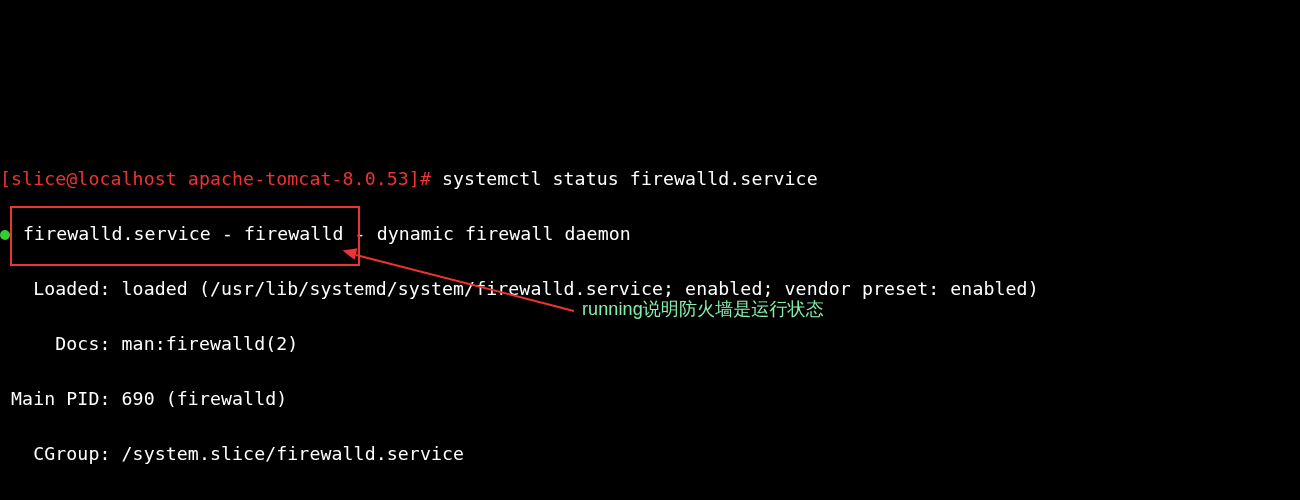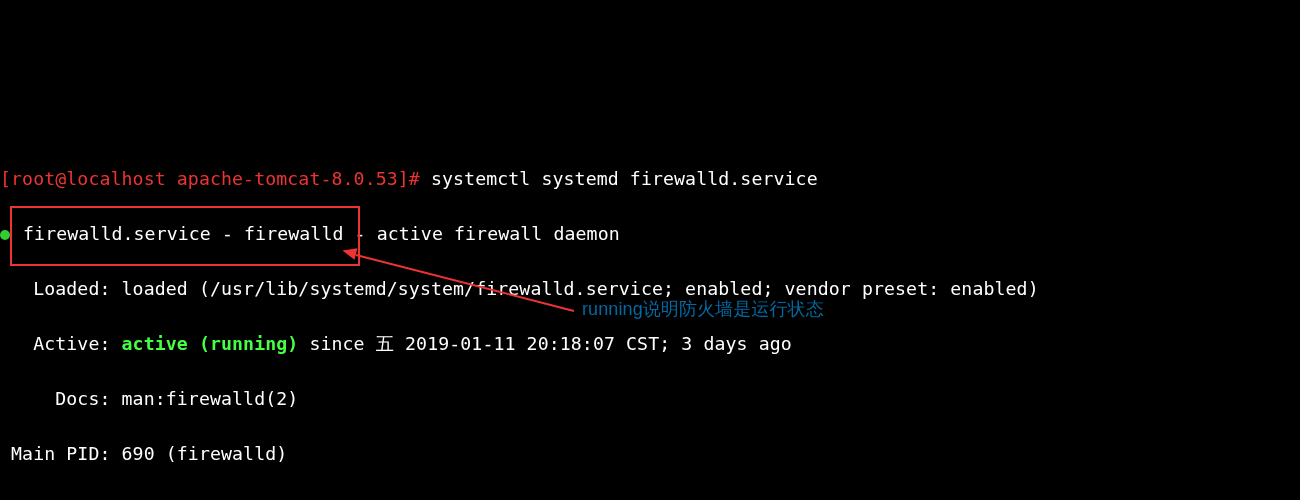--- a/index.html
+++ b/index.html
@@ -48,36 +48,35 @@
   }
   .arrow-head {
     position: absolute;
     width: 0; height: 0;
     border-top: 6px solid transparent;
     border-bottom: 6px solid transparent;
     border-right: 14px solid #e33;
   }
   .annotation {
     position: absolute;
-    color: #0369a1;
+    color: #86efac;
     font-family: "Consolas","Menlo","SimSun","Microsoft YaHei",sans-serif;
     font-size: 18px;
     line-height: 20px;
   }
 </style>
 </head>
 <body>
 
 
 
 <div class="terminal">
-<span class="line"><span class="red">[root@localhost apache-tomcat-8.0.53]# </span><span>systemctl systemd firewalld.service</span></span>
-<span class="line"><span class="bullet"></span> <span>firewalld.service - firewalld - active firewall daemon</span></span>
+<span class="line"><span class="red">[slice@localhost apache-tomcat-8.0.53]# </span><span>systemctl status firewalld.service</span></span>
+<span class="line"><span class="bullet"></span> <span>firewalld.service - firewalld - dynamic firewall daemon</span></span>
 <span class="line">   Loaded: loaded (/usr/lib/systemd/system/firewalld.service; enabled; vendor preset: enabled)</span>
-<span class="line"><span>   Active: </span><span class="green bold">active (running)</span><span> since 五 2019-01-11 20:18:07 CST; 3 days ago</span></span>
 <span class="line">     Docs: man:firewalld(2)</span>
 <span class="line"> Main PID: 690 (firewalld)</span>
 <span class="line">   CGroup: /system.slice/firewalld.service</span>
 
 
 
 
 
 
 

